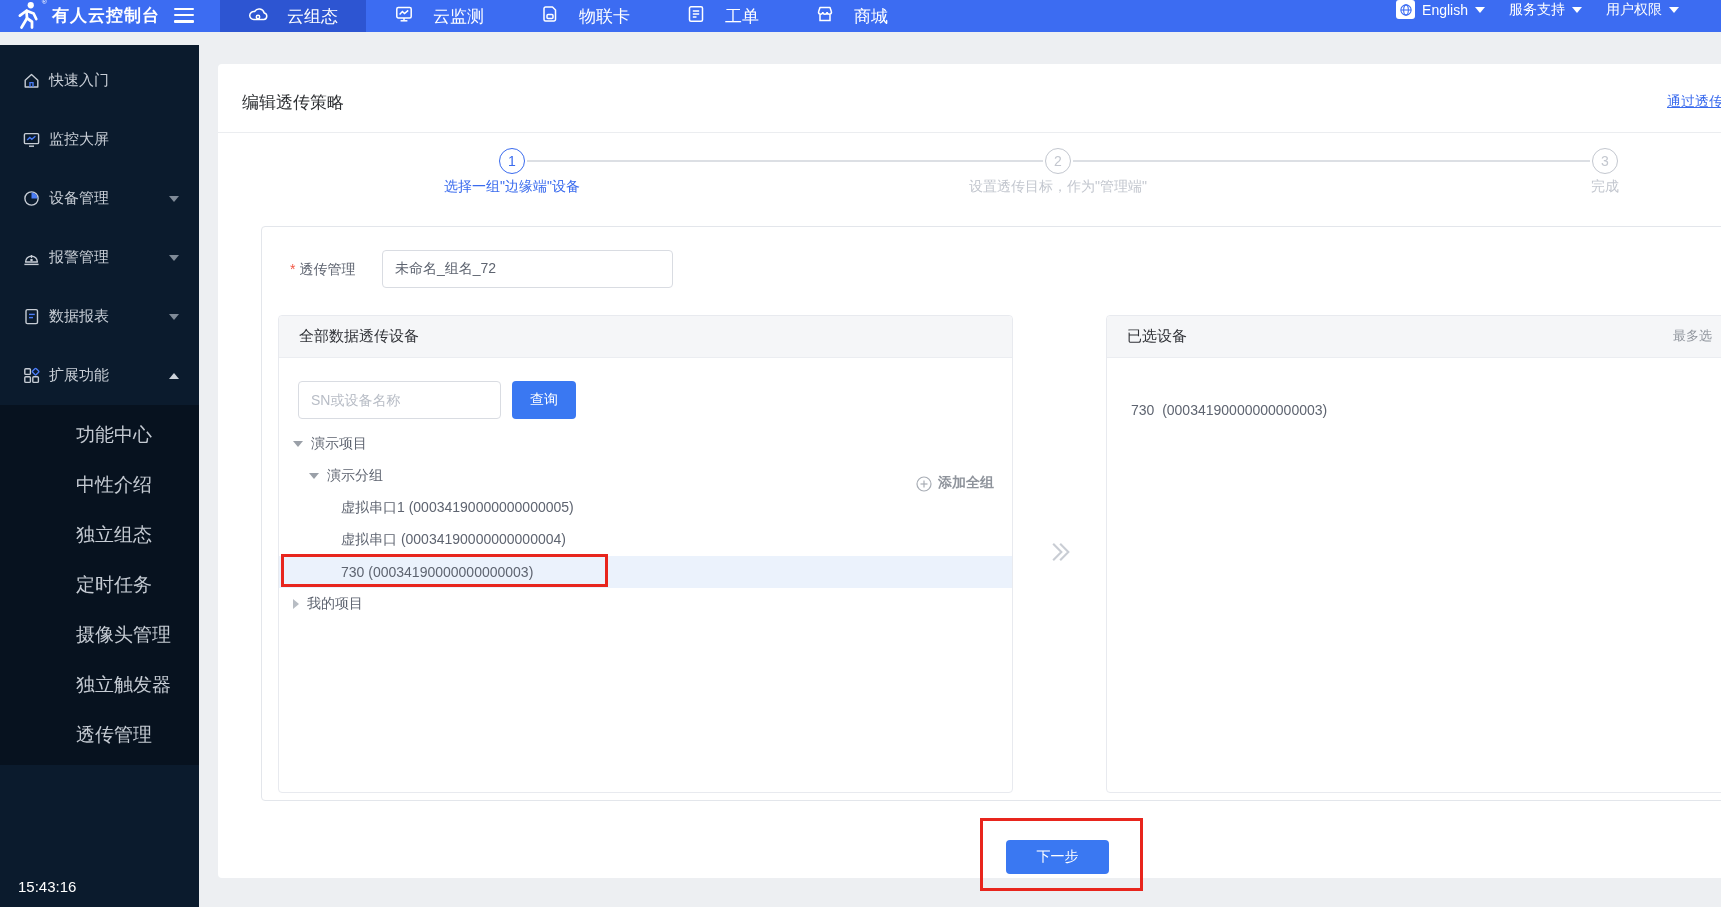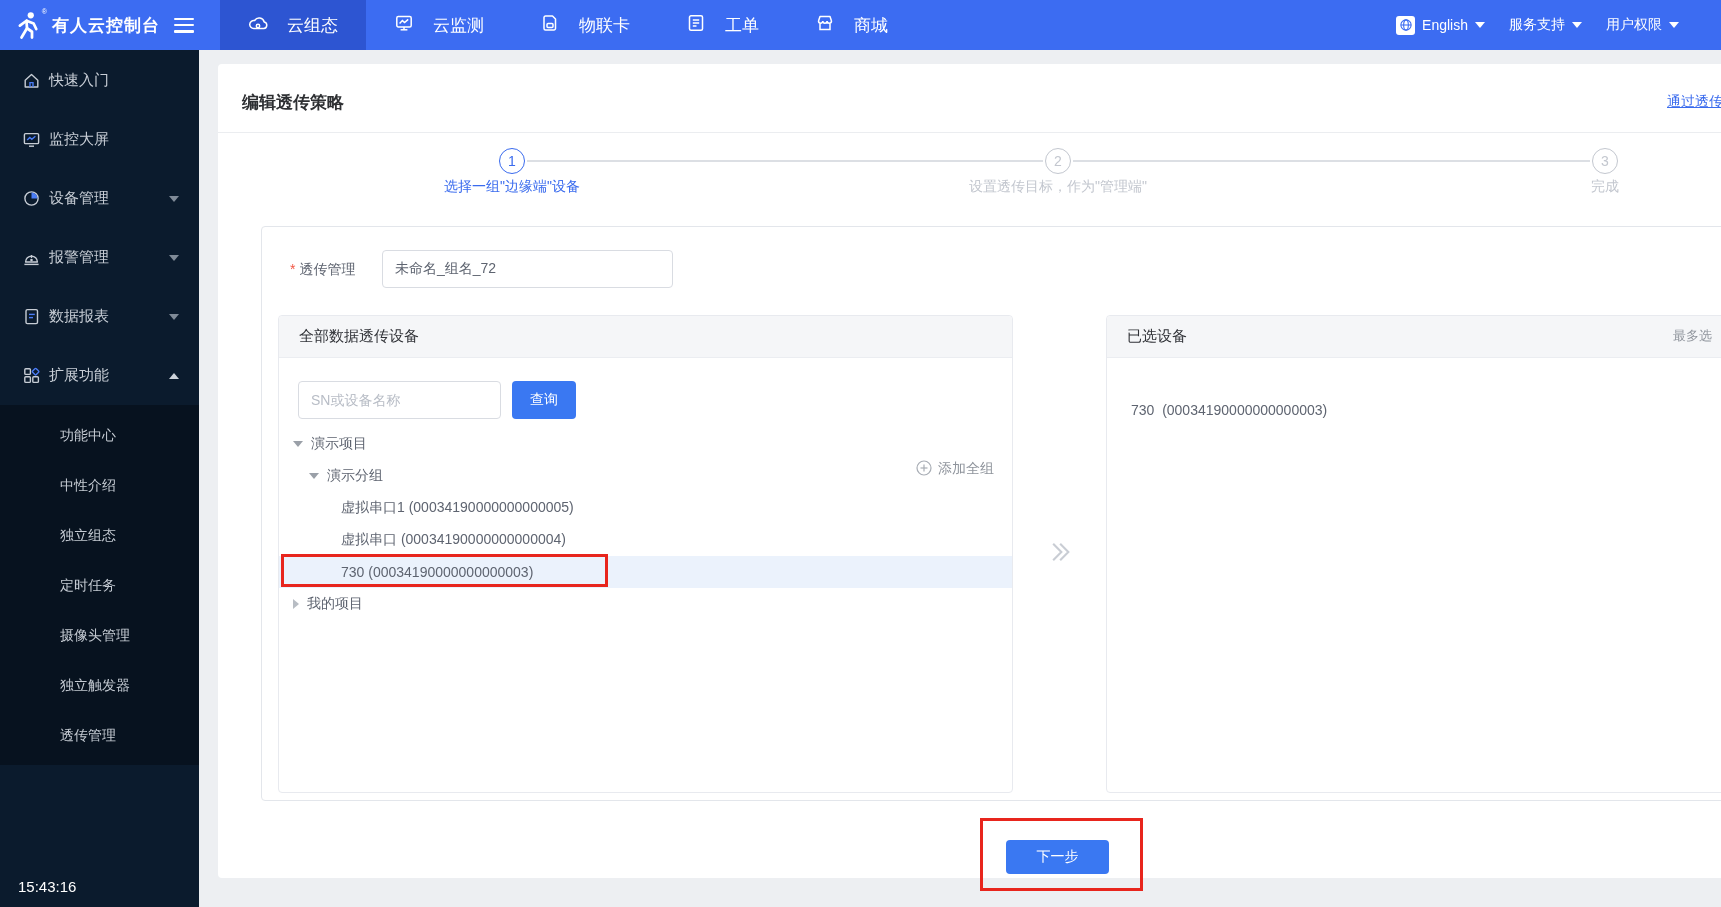--- a/index.html
+++ b/index.html
@@ -1,20 +1,20 @@
 <!DOCTYPE html>
 <html><head>
 <meta charset="utf-8">
 <style>
   * { margin:0; padding:0; box-sizing:border-box; }
   html,body { width:1721px; height:907px; overflow:hidden; }
   body { font-family:"Liberation Sans","DejaVu Sans",sans-serif; background:#edeff2; position:relative; }
 
   
-  .topbar { position:absolute; top:0; left:0; width:100%; height:50px; background:#3c6cf2; display:flex; align-items:center; color:#fff; z-index:30; }
+  .topbar { position:absolute; top:0; left:0; width:100%; height:32px; background:#3c6cf2; display:flex; align-items:flex-start; color:#fff; z-index:30; }
   .brand-wrap { display:flex; align-items:center; padding-left:13px; }
   .brand-logo { width:30px; height:30px; position:relative; }
   .brand-reg { position:absolute; top:-2px; right:-4px; font-size:7px; color:#fff; }
   .brand-title { font-size:17px; font-weight:bold; margin-left:9px; letter-spacing:1px; white-space:nowrap; }
   .hamburger { margin-left:14px; width:20px; height:15px; display:flex; flex-direction:column; justify-content:space-between; cursor:pointer; }
   .hamburger i { display:block; height:2.5px; background:#fff; border-radius:1px; }
   .nav-tabs { display:flex; height:100%; margin-left:26px; }
   .nav-tab { display:flex; align-items:center; gap:19px; padding:0 28px; font-size:17px; cursor:pointer; white-space:nowrap; }
   .nav-tab.active { background:#2d55d2; }
   .topbar-right { margin-left:auto; display:flex; align-items:center; gap:24px; padding-right:42px; font-size:14px; }
@@ -25,26 +25,26 @@
   
   .sidebar { position:absolute; top:45px; left:0; bottom:0; width:199px; background:#0b1b2d; z-index:20; }
   .side-menu { padding-top:6px; }
   .side-item { height:59px; display:flex; align-items:center; padding:0 20px 0 22px; color:#c8ced6; font-size:15px; cursor:pointer; }
   .side-item .icon { width:19px; height:19px; flex:0 0 19px; }
   .side-item .lbl { margin-left:8px; }
   .side-caret { margin-left:auto; width:0; height:0; }
   .side-caret.down { border-left:5px solid transparent; border-right:5px solid transparent; border-top:6px solid #7f8a97; }
   .side-caret.up { border-left:5px solid transparent; border-right:5px solid transparent; border-bottom:6px solid #cdd3da; }
   .side-sub { background:#07121f; padding:5px 0; }
-  .side-sub-item { height:50px; line-height:50px; padding-left:28px; color:#c5cbd3; font-size:14px; cursor:pointer;margin-left:32px; }
+  .side-sub-item { height:50px; line-height:50px; padding-left:76px; color:#c5cbd3; font-size:19px; cursor:pointer; }
   .side-clock { position:absolute; left:18px; bottom:12px; color:#ffffff; font-size:15px; }
 
   
   .main-card { position:absolute; left:218px; top:64px; width:1680px; height:814px; background:#fff; border-radius:4px; z-index:1; }
-  .card-title { position:absolute; left:24px; top:27px; font-size:17px; font-weight:bold; color:#2e3033; }
+  .card-title { position:absolute; left:24px; top:27px; font-size:17px; font-weight:normal; color:#2e3033; }
   .card-divider { position:absolute; left:0; right:0; top:68px; height:1px; background:#ebedf0; }
   .top-link { position:absolute; left:1449px; top:29px; font-size:14px; color:#3a6bee; text-decoration:underline; white-space:nowrap; cursor:pointer; }
 
   
   .step-circle { position:absolute; top:84px; width:26px; height:26px; border-radius:50%; background:#fff; border:1px solid; display:flex; align-items:center; justify-content:center; font-size:14px; z-index:2; }
   .step-circle.active { border-color:#3a6bee; color:#3a6bee; }
   .step-circle.pending { border-color:#c3c7cf; color:#c3c7cf; }
   .step-line { position:absolute; top:96px; height:2px; background:#dcdfe4; }
   .step-label { position:absolute; top:114px; transform:translateX(-50%); white-space:nowrap; font-size:14px; }
   .step-label.active { color:#3a6bee; }
@@ -70,21 +70,21 @@
 
   .tree { position:absolute; top:70px; left:0; right:0; }
   .tree-row { position:relative; height:32px; display:flex; align-items:center; font-size:14px; color:#5e6470; cursor:pointer; }
   .tree-row.lvl0 { padding-left:14px; }
   .tree-row.lvl1 { padding-left:30px; }
   .tree-row.lvl2 { padding-left:62px; }
   .tree-row.selected { background:#ebf2fc; }
   .tree-caret { width:0; height:0; margin-right:8px; }
   .tree-caret.exp { border-left:5px solid transparent; border-right:5px solid transparent; border-top:6px solid #9aa0a8; }
   .tree-caret.col { border-top:5px solid transparent; border-bottom:5px solid transparent; border-left:6px solid #b8bdc4; }
-  .add-group { position:absolute; right:18px; top:0; height:32px; display:flex; align-items:flex-start; gap:6px; color:#8f949c; font-size:14px; cursor:pointer; }
+  .add-group { position:absolute; right:18px; top:0; height:32px; display:flex; align-items:flex-end; gap:6px; color:#8f949c; font-size:14px; cursor:pointer;font-weight:bold; }
 
   .red-box { position:absolute; border:3px solid #e8251d; z-index:10; pointer-events:none; }
   .red-box-row { left:2px; top:196px; width:327px; height:33px; }
   .red-box-btn { left:762px; top:754px; width:163px; height:73px; }
 
   .mid-chevron { position:absolute; left:783px; top:311px; }
 
   .sel-item { position:absolute; left:24px; top:44px; font-size:14px; color:#5e6470; white-space:pre; }
 
   .next-btn { position:absolute; left:788px; top:776px; width:103px; height:34px; background:#3a78f2; color:#fff; border:none; border-radius:4px; font-size:14px; cursor:pointer; font-family:inherit; }

